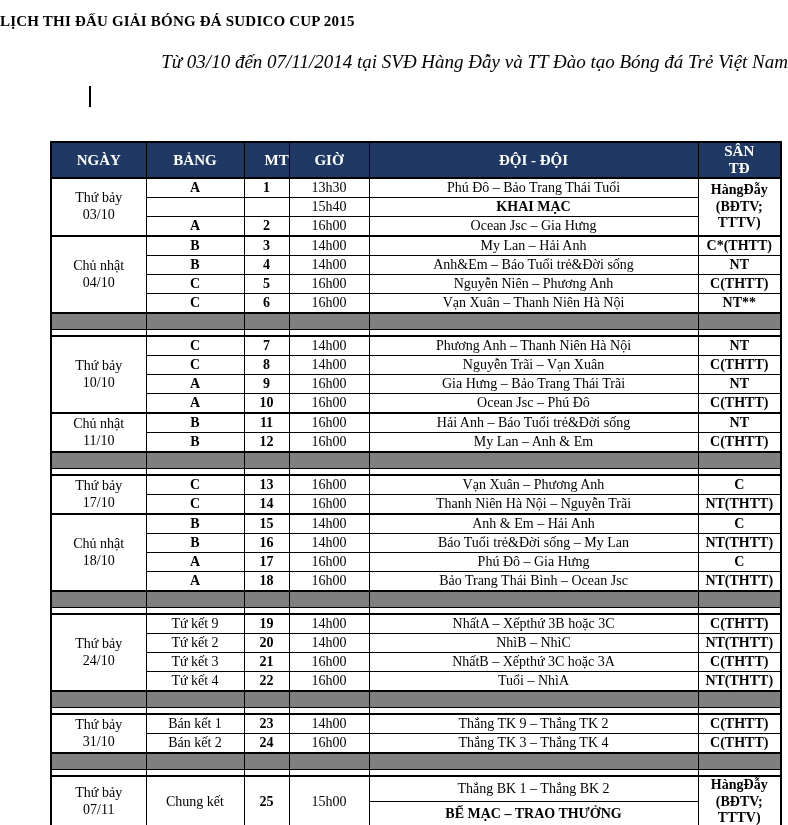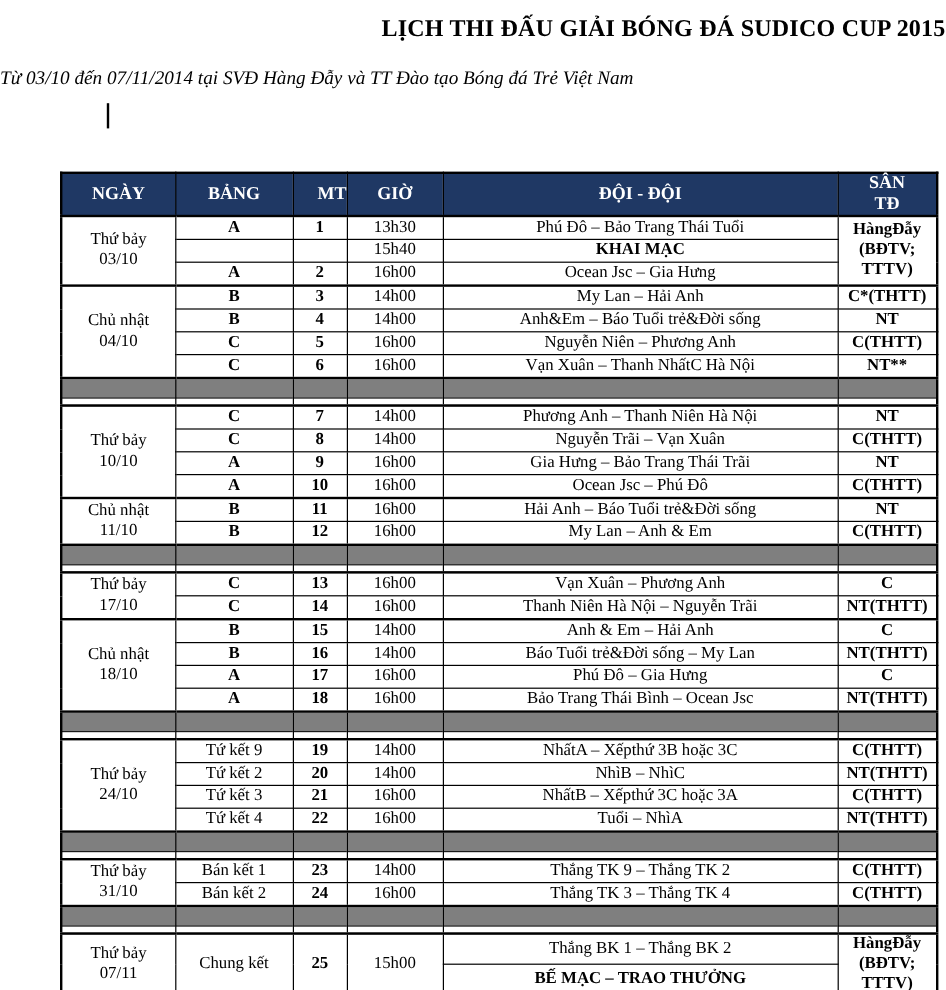--- a/index.html
+++ b/index.html
@@ -11,31 +11,31 @@
   html,body{margin:0;padding:0;}
   body{
     width:788px;height:825px;
     background:#FFFFFF;
     font-family:"Liberation Serif", serif;
     color:#000;
     position:relative;
     overflow:hidden;
   }
   .title{
-    margin:13px 0 0 0;
-    text-align:right;
-    font-size:20px;
+    margin:13px 16px 0 0;
+    text-align:left;
+    font-size:15px;
     font-weight:bold;
     letter-spacing:.2px;
   }
   .subtitle{
     margin-top:21px;
-    text-align:left;
+    text-align:right;
     font-style:italic;
-    font-size:16px;
+    font-size:19px;
   }
   .cursor-artifact{
     position:absolute;
     left:89px;top:86px;
     width:2px;height:21px;
     background:#000;
   }
   table.schedule{
     margin:68px 0 0 50px;
     width:730px;
@@ -162,21 +162,21 @@
           <td class="group b">C</td>
           <td class="mt b">5</td>
           <td class="time">16h00</td>
           <td class="teams">Nguyễn Niên – Phương Anh</td>
           <td class="venue b">C(THTT)</td>
         </tr>
         <tr>
           <td class="group b">C</td>
           <td class="mt b">6</td>
           <td class="time">16h00</td>
-          <td class="teams">Vạn Xuân – Thanh NhấtC Hà Nội</td>
+          <td class="teams">Vạn Xuân – Thanh Niên Hà Nội</td>
           <td class="venue b">NT**</td>
         </tr>
         <tr>
           <td class="sep"></td>
           <td class="sep"></td>
           <td class="sep"></td>
           <td class="sep"></td>
           <td class="sep"></td>
           <td class="sep"></td>
         </tr>

